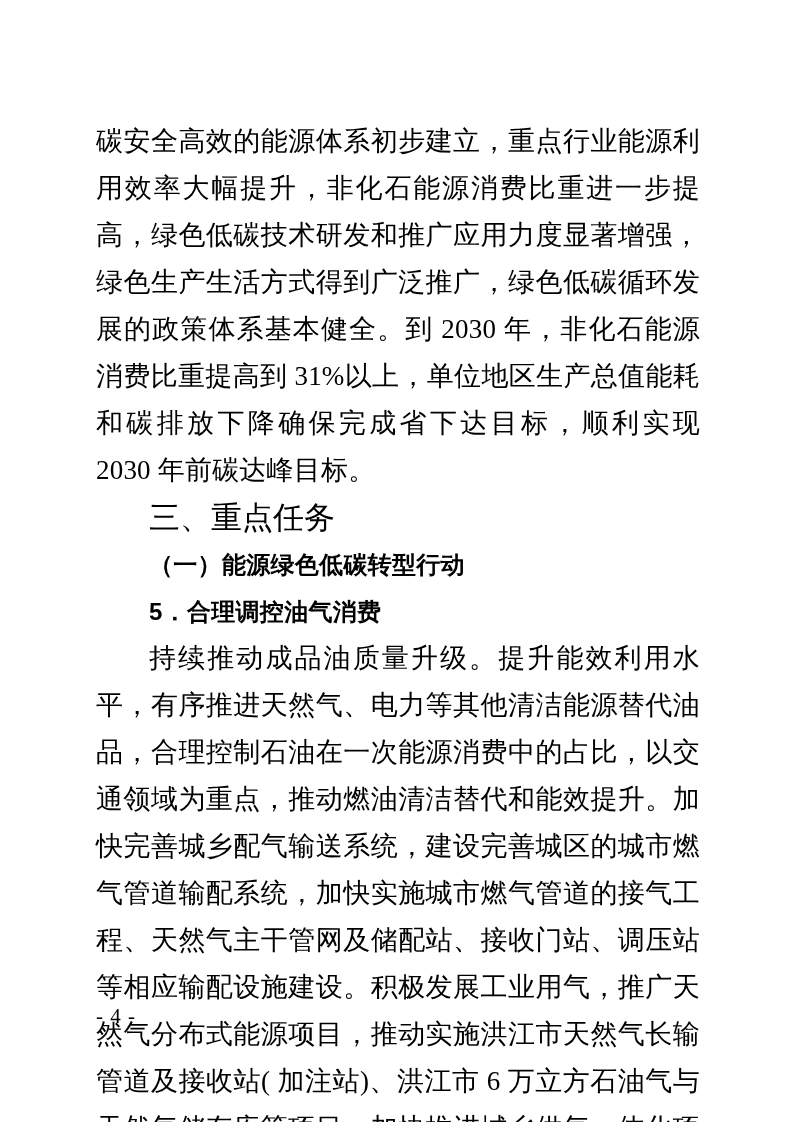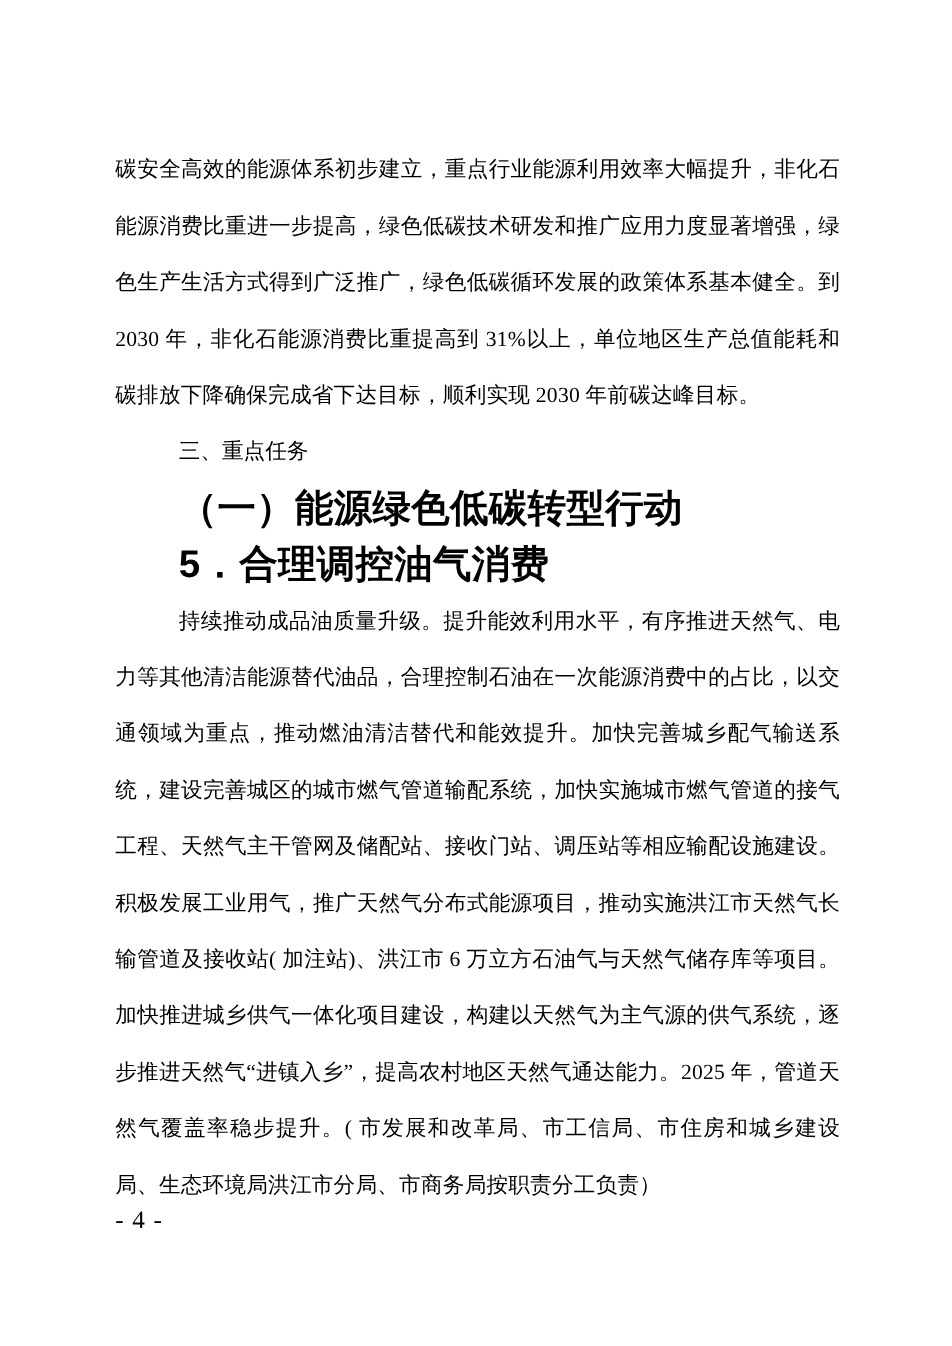--- a/index.html
+++ b/index.html
@@ -23,42 +23,42 @@
     height: 1122px;
     background: #ffffff;
   }
   .content {
     position: absolute;
     left: 96px;
     top: 118px;
     width: 604px;
   }
   .para {
-    font-size: 18px;
+    font-size: 27px;
     line-height: 47px;
     text-align: justify;
     text-justify: inter-ideograph;
     letter-spacing: 0.2px;
     margin: 0;
     font-family: "Liberation Serif", "DejaVu Serif", serif;
   }
   .indent2 {
     text-indent: 53px;
   }
   .heading {
-    font-size: 18px;
+    font-size: 31px;
     line-height: 47px;
     margin: 0;
     text-indent: 53px;
     font-family: "Liberation Serif", "DejaVu Serif", serif;
   }
   .heading-bold {
     font-weight: bold;
     font-family: "Liberation Sans", sans-serif;
-    font-size: 32px;
+    font-size: 24px;
     line-height: 47px;
     margin: 0;
     text-indent: 53px;
     letter-spacing: 0.3px;
   }
   .footer {
     position: absolute;
     left: 96px;
     top: 1004px;
     width: 604px;

